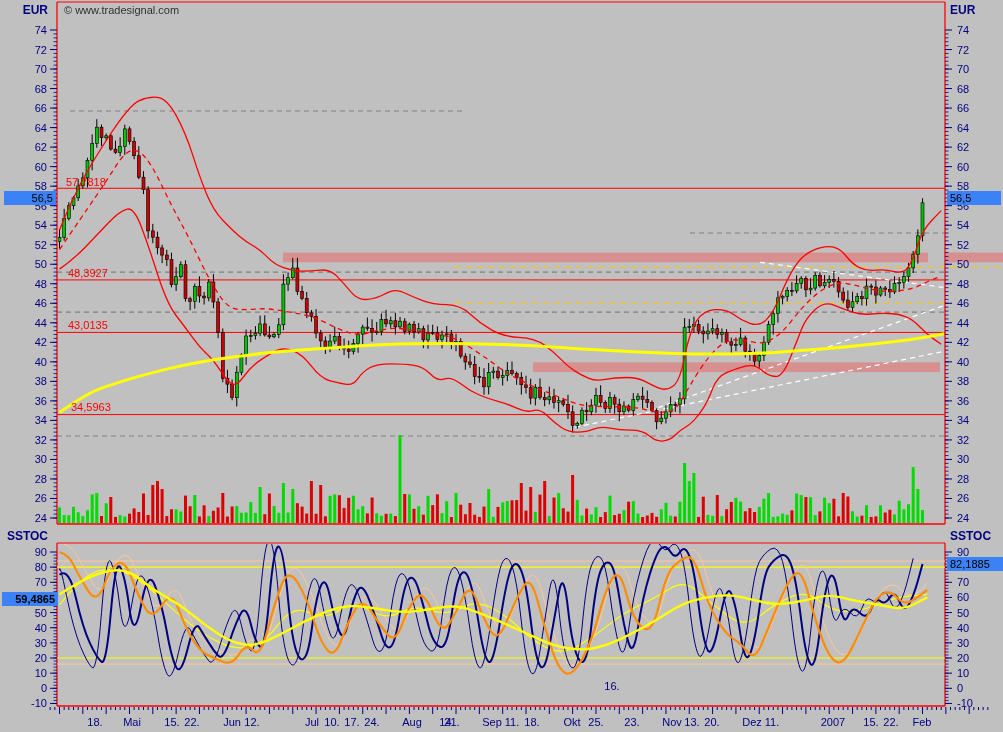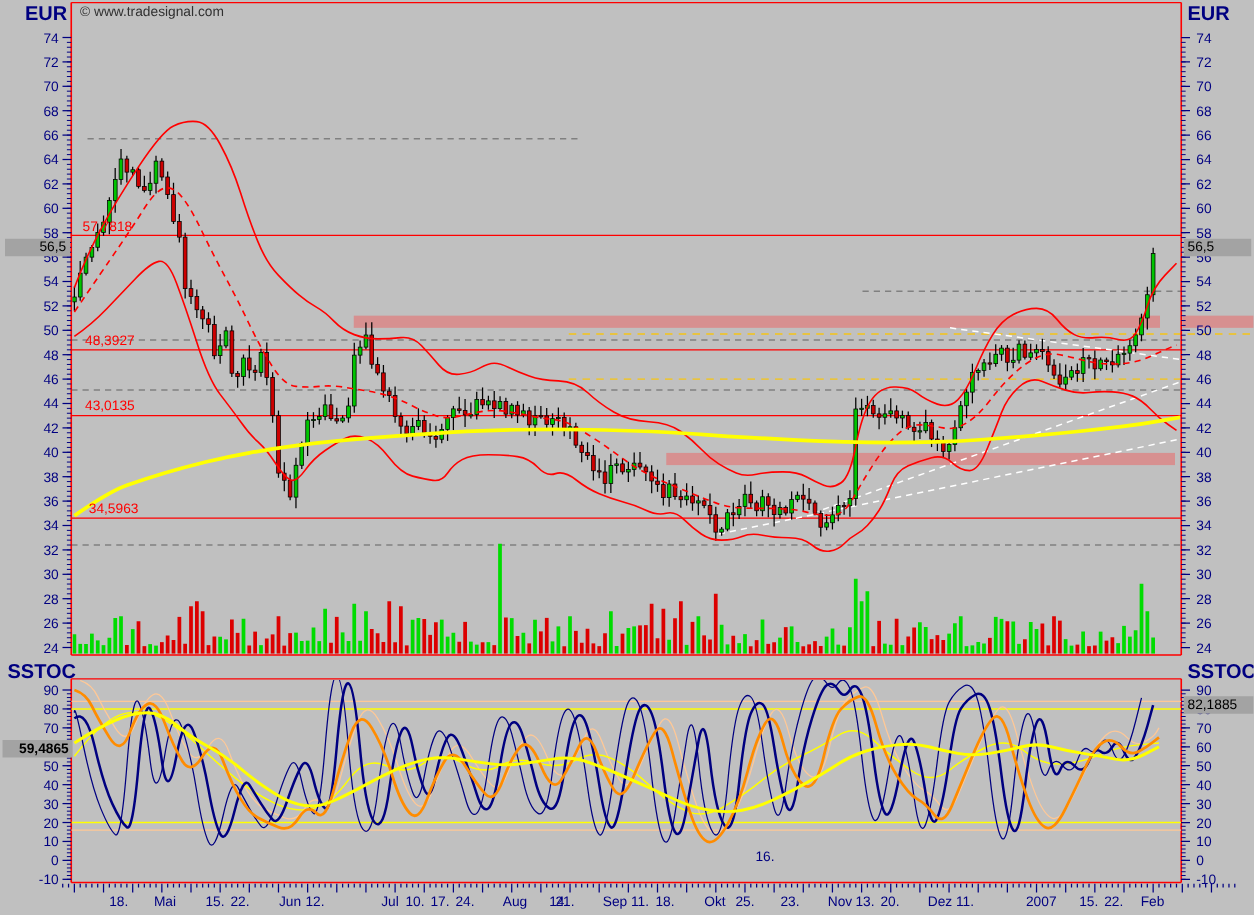--- a/index.html
+++ b/index.html
@@ -1,23 +1,23 @@
 <!DOCTYPE html>
 <html><head>
 <meta charset="utf-8">
 <style>
   html,body{margin:0;padding:0;background:#C0C0C0;}
   #screen{position:relative;width:1003px;height:732px;background:#C0C0C0;overflow:hidden;
           font-family:"Liberation Sans",sans-serif;}
   svg{position:absolute;left:0;top:0;}
   .lbl{position:absolute;font:11px "Liberation Sans",sans-serif;color:#000080;white-space:nowrap;}
-  .unit{font-weight:bold;font-size:16px;}
+  .unit{font-weight:bold;font-size:12px;}
   .copyright{color:#303030;}
   .levellbl{color:#FF0000;}
-  .tag{position:absolute;background:#a3a3a3;color:#000000;font:11px "Liberation Sans",sans-serif;
+  .tag{position:absolute;background:#3b82f6;color:#000000;font:11px "Liberation Sans",sans-serif;
        padding:1px 3px;white-space:nowrap;z-index:5;}
   .tag.r{text-align:left;}
   .tag.l{text-align:right;}
   .xlbl{position:absolute;font:11px "Liberation Sans",sans-serif;color:#000080;
         width:40px;text-align:center;white-space:nowrap;}
 </style>
 </head>
 <body>
 
 <div id="screen">

